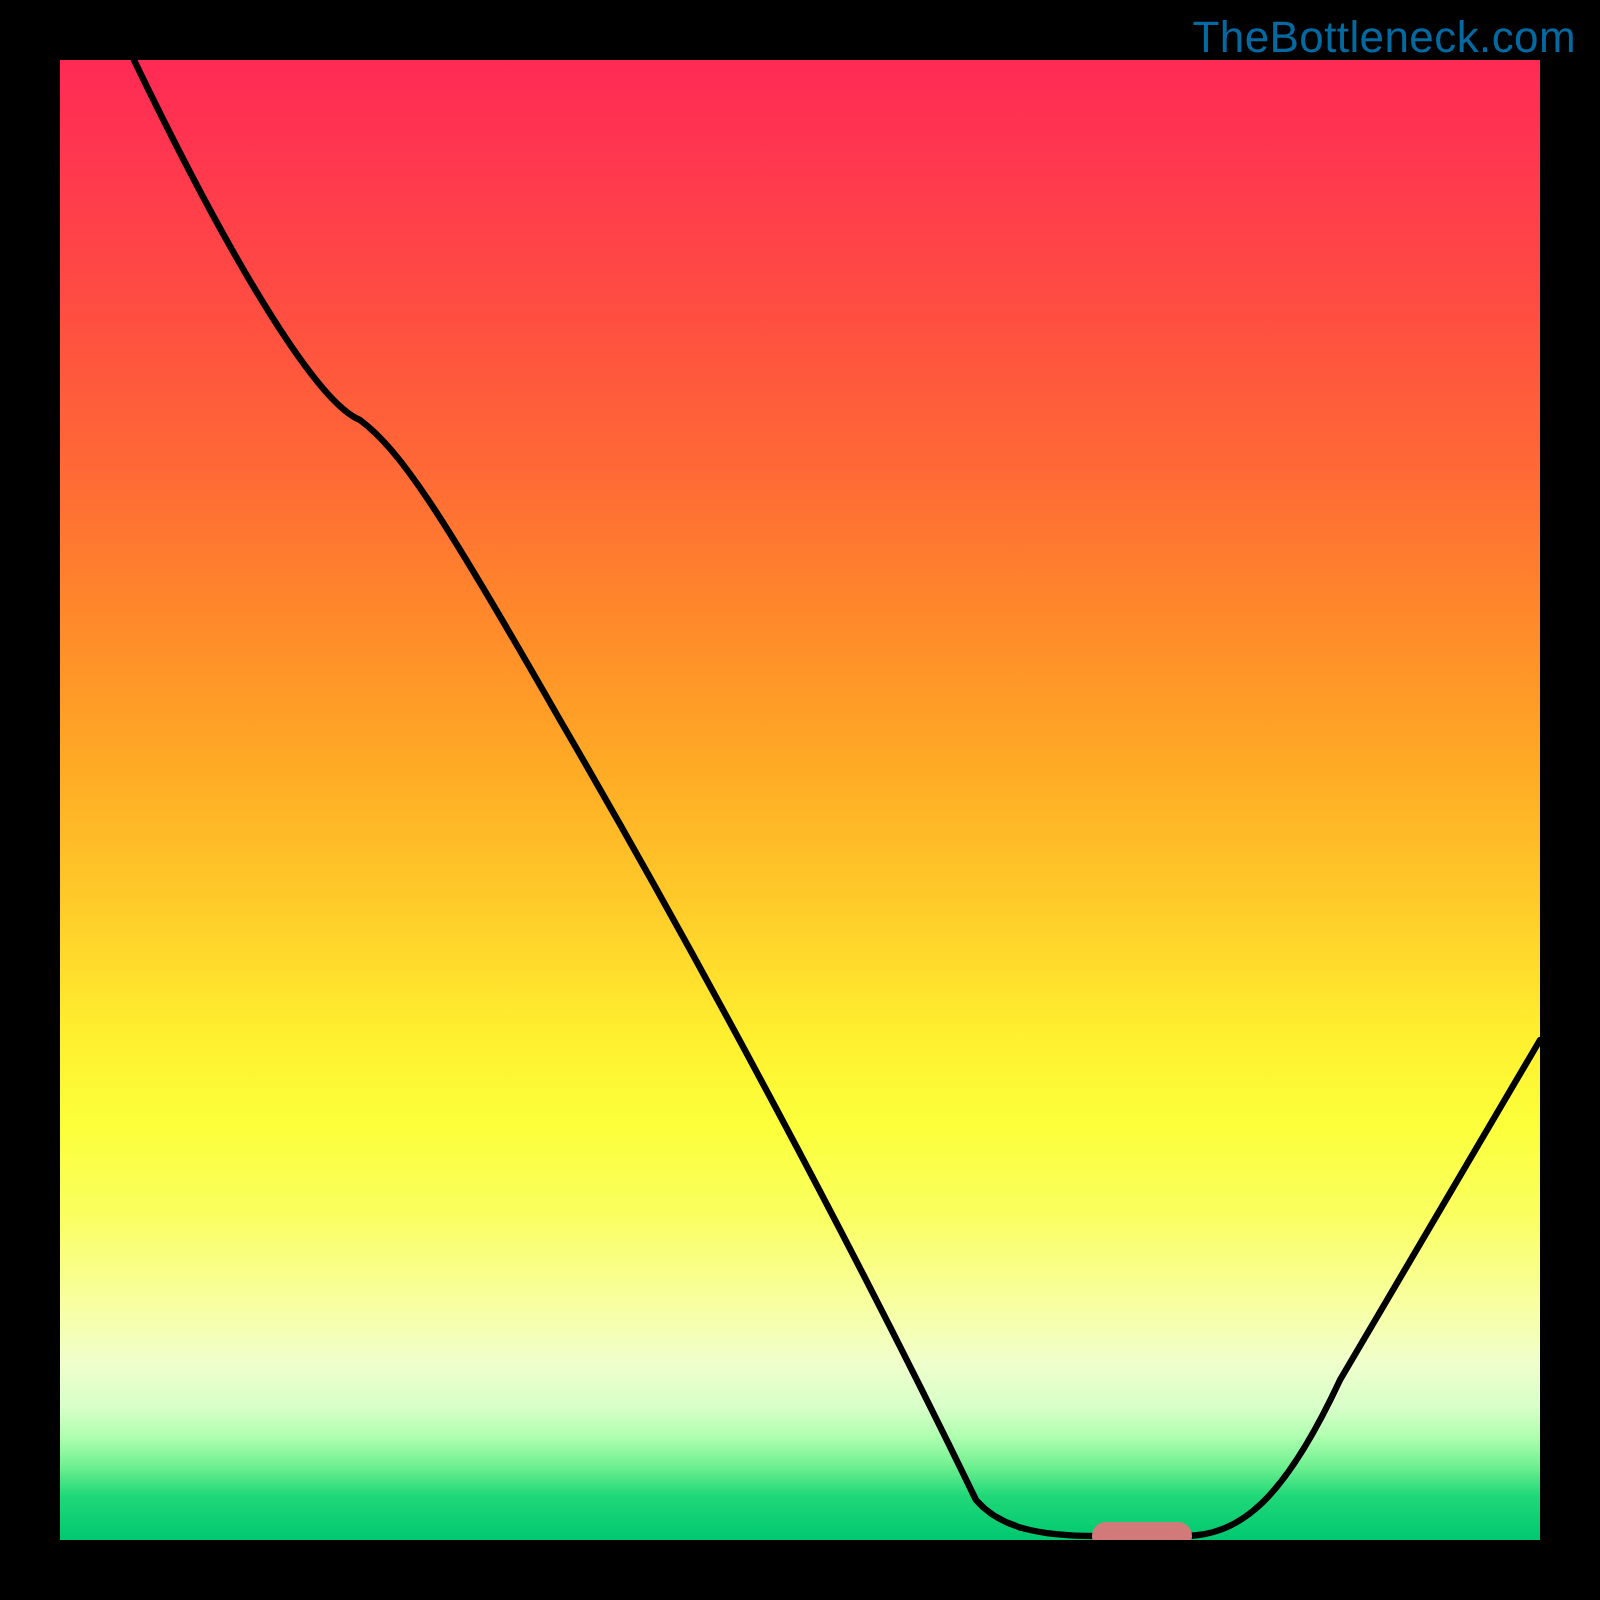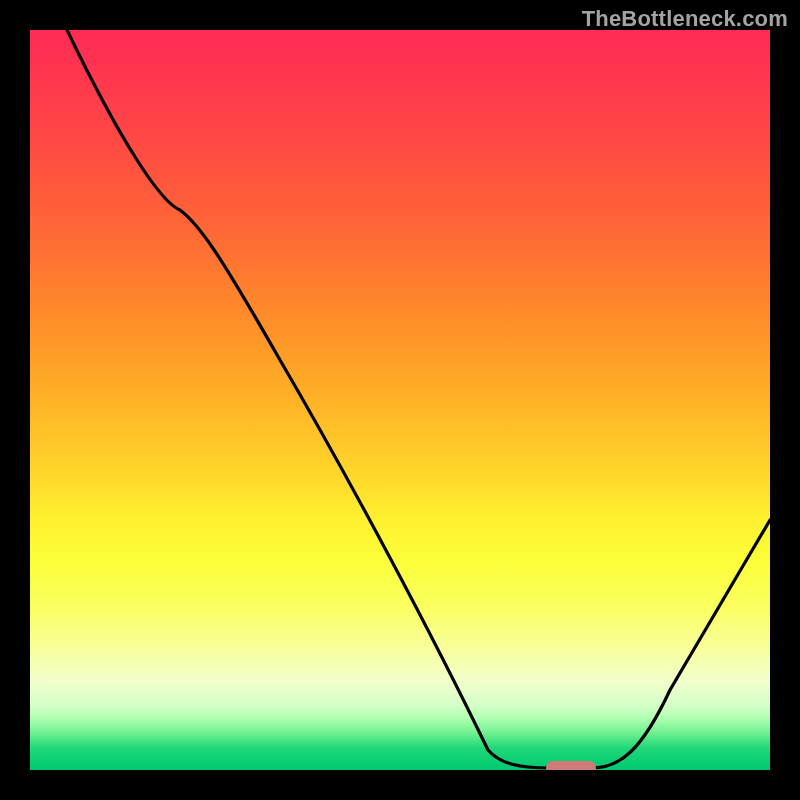--- a/index.html
+++ b/index.html
@@ -47,23 +47,23 @@
     position: absolute;
     left: 0;
     top: 0;
     width: 740px;
     height: 740px;
   }
   .watermark {
     position: absolute;
     top: 6px;
     right: 12px;
-    color: #a3a3a3;
+    color: #0369a1;
     font-size: 22px;
-    font-weight: 700;
+    font-weight: 400;
     letter-spacing: 0.2px;
   }
 </style>
 </head>
 <body>
 
 <div class="container">
   <div class="watermark">TheBottleneck.com</div>
 
   <div class="plot-area">

